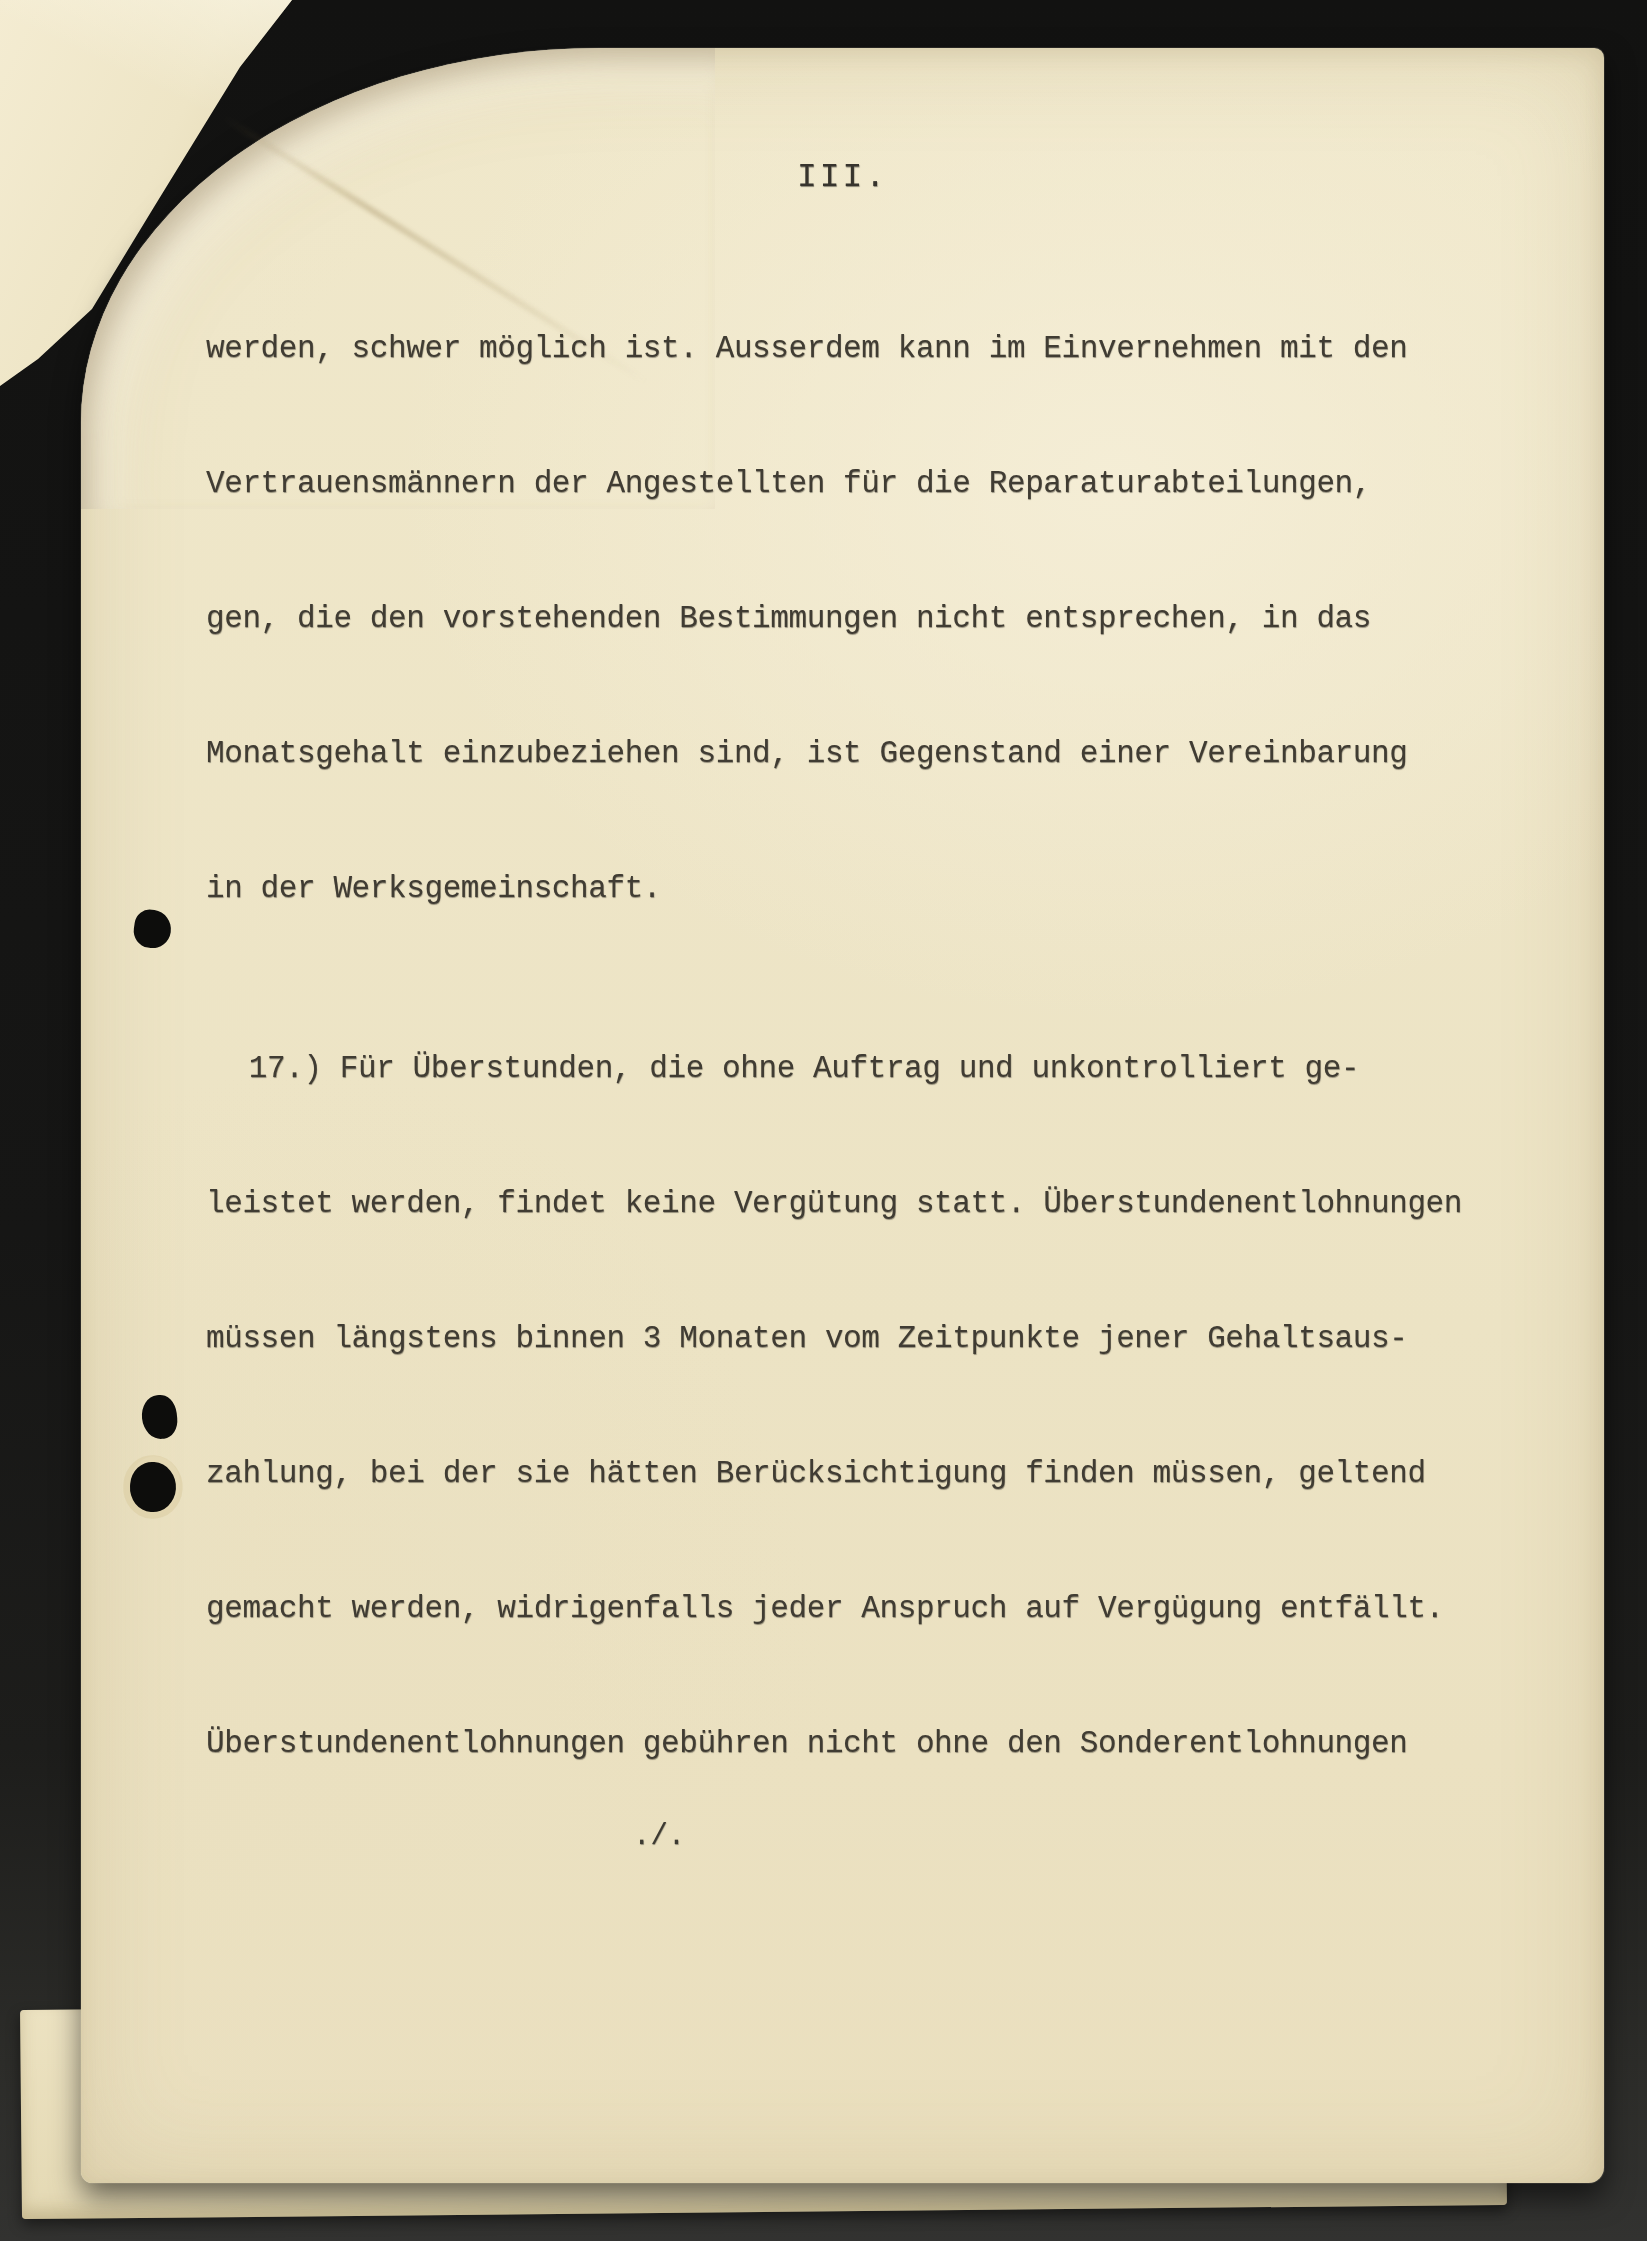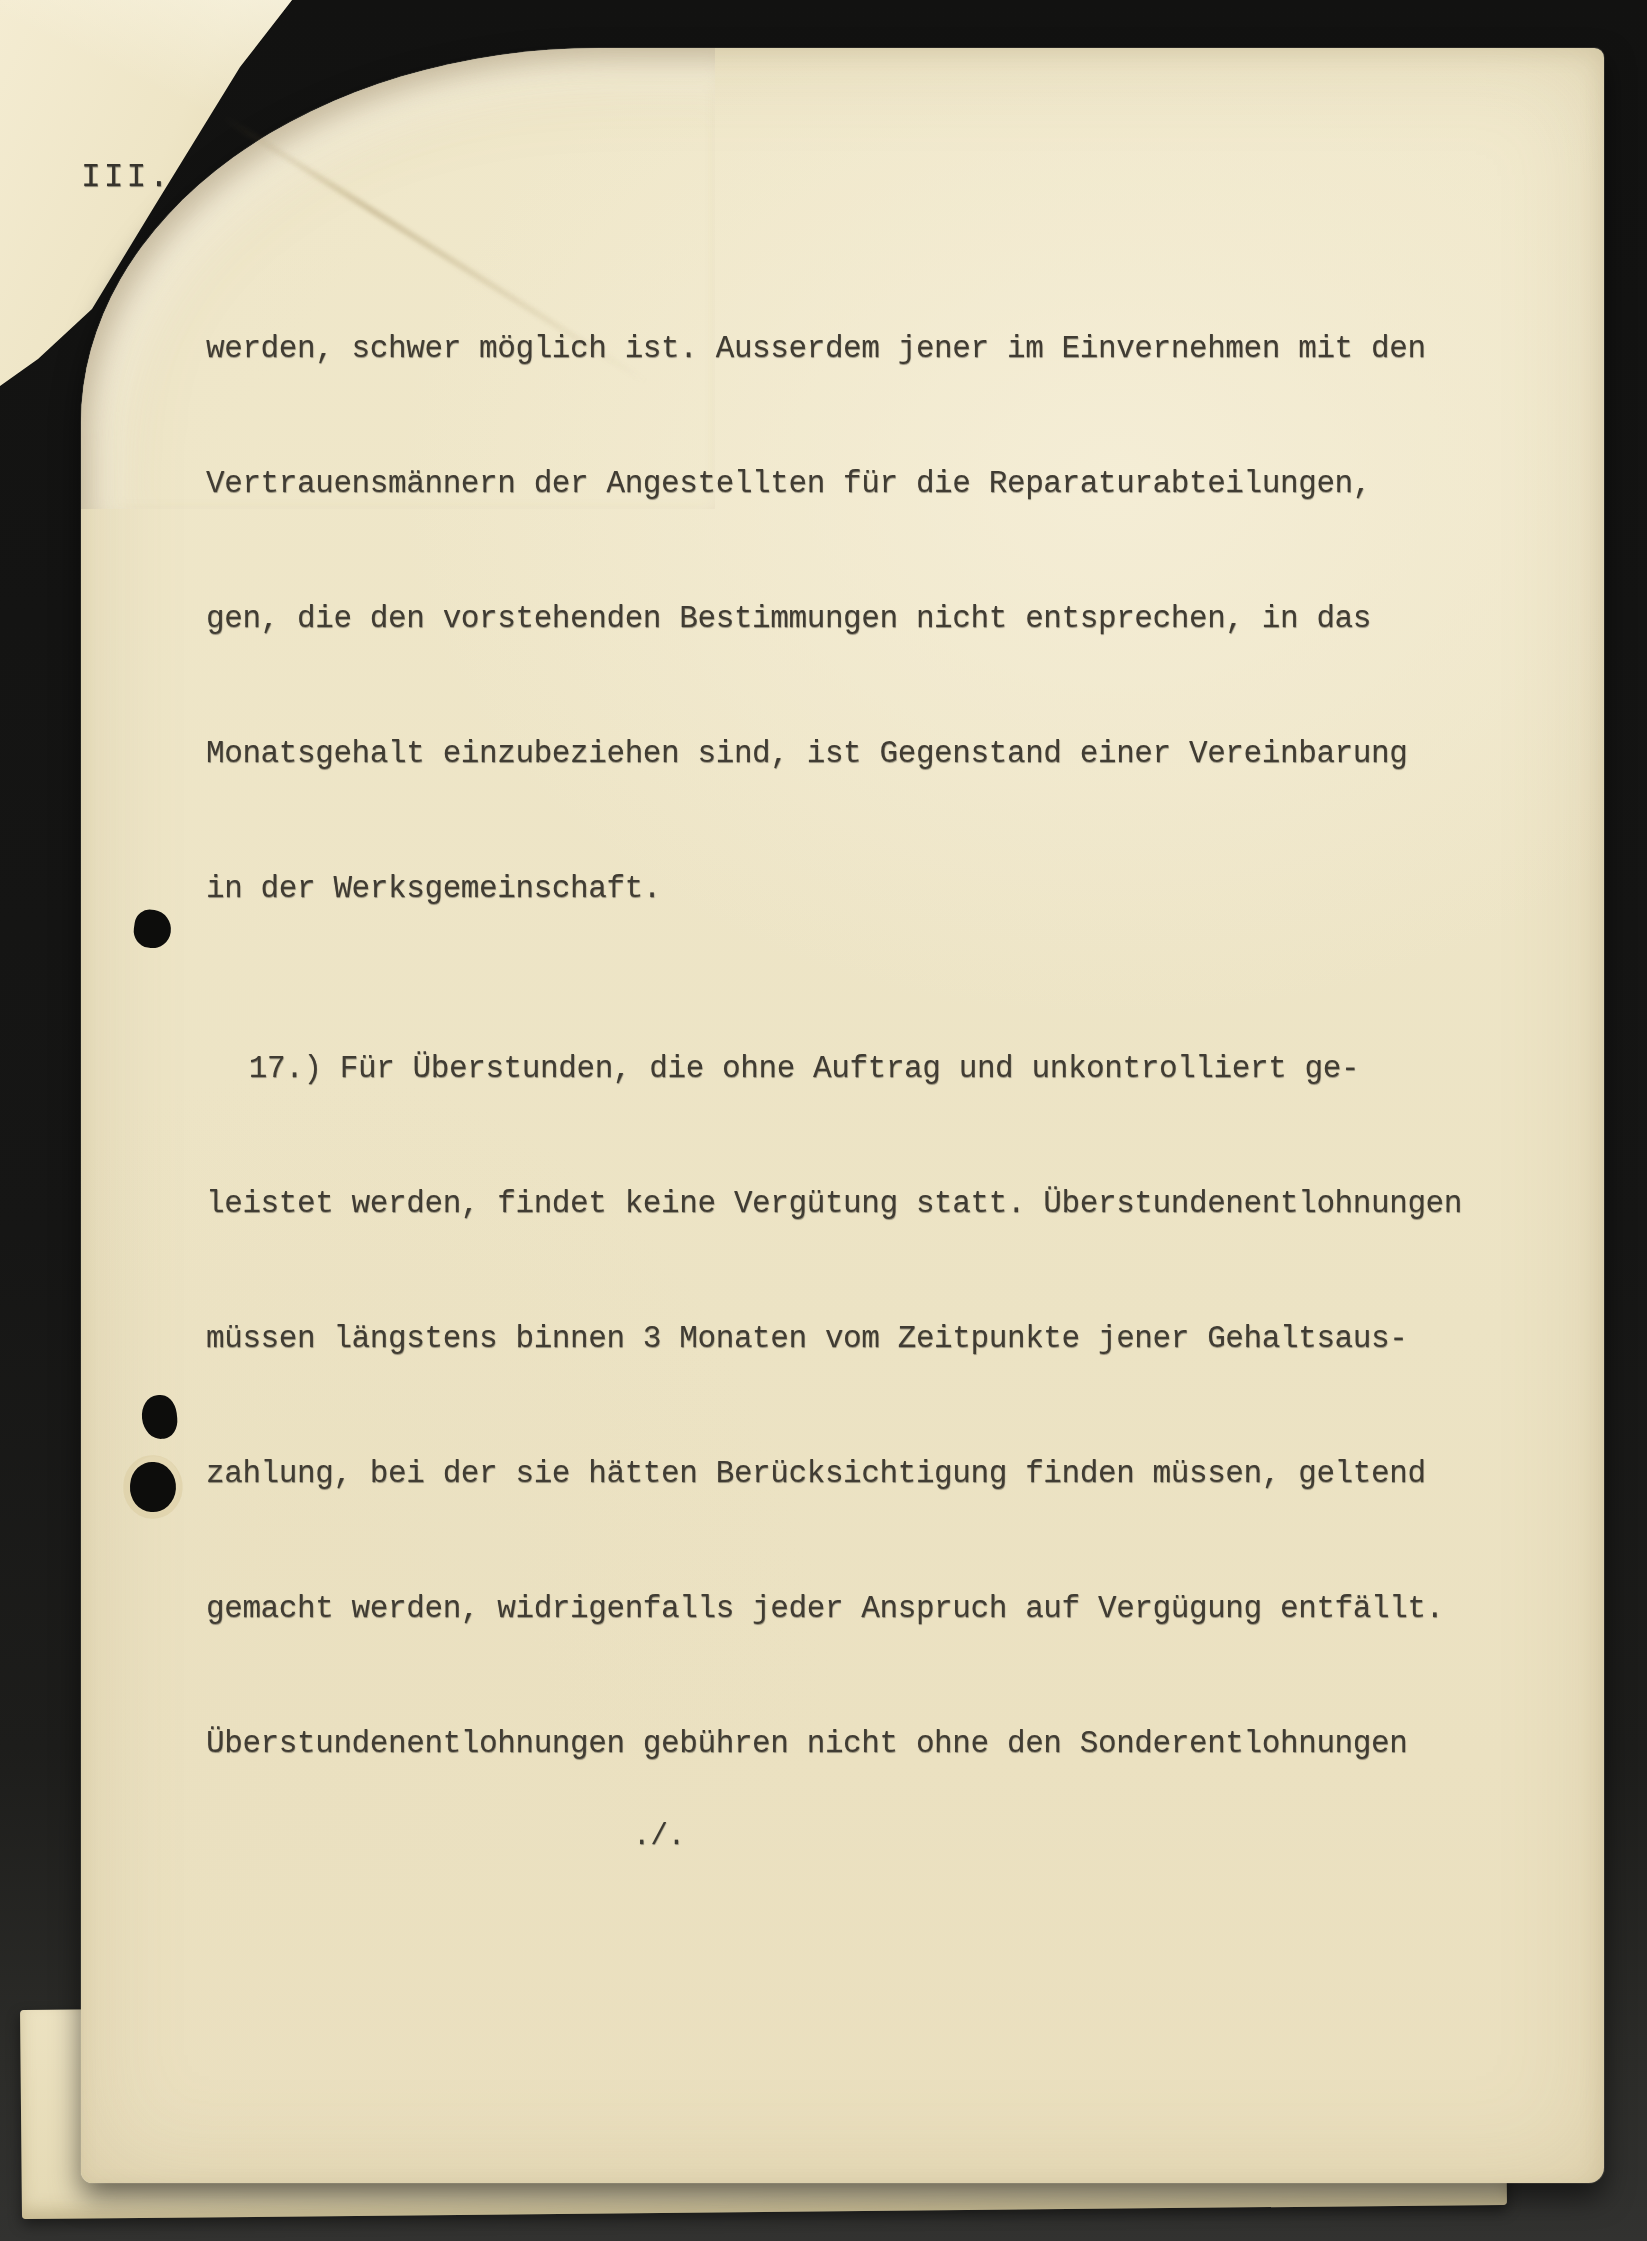--- a/index.html
+++ b/index.html
@@ -63,21 +63,21 @@
   .punch{position:absolute;z-index:3;background:#0d0d0c;}
   .punch.p1{left:134px;top:910px;width:37px;height:38px;border-radius:44% 56% 52% 48%;transform:rotate(8deg);}
   .punch.p2{left:142px;top:1395px;width:35px;height:44px;border-radius:52% 48% 46% 54%;transform:rotate(-6deg);}
   .punch.p3{
     left:130px;top:1462px;width:46px;height:50px;border-radius:48% 52% 50% 50%;transform:rotate(4deg);
     box-shadow:0 0 0 6.7px rgba(218,204,160,.55),1.9px -3.8px 0 1.9px rgba(240,231,205,.8);
   }
 
   
   .pageno{
-    position:absolute;left:0;top:111px;width:100%;text-align:left;
+    position:absolute;left:0;top:111px;width:100%;text-align:center;
     font-size:33px;letter-spacing:2.9px;color:#37342d;
     text-shadow:0.5px 0.6px 0.9px rgba(55,52,45,.55);
   }
   .textblock{
     position:absolute;left:125px;top:188px;width:1268px;
     font-size:31px;line-height:45px;letter-spacing:-0.4px;
     color:#403c33;text-shadow:0.4px 0.5px 0.8px rgba(64,60,50,.5);
     white-space:pre;
   }
   .tl{height:45px;}
@@ -97,21 +97,21 @@
 
 <div class="under-bottom"></div>
 
 <div class="page">
   <div class="curl-shade"></div>
   <div class="crease"></div>
 
   <div class="pageno">III.</div>
 
   <div class="textblock">
-    <div class="tl">werden, schwer möglich ist. Ausserdem jener im Einvernehmen mit den</div>
+    <div class="tl">werden, schwer möglich ist. Ausserdem kann im Einvernehmen mit den</div>
     <div class="tl">Vertrauensmännern der Angestellten für die Reparaturabteilungen,</div>
     <div class="tl">gen, die den vorstehenden Bestimmungen nicht entsprechen, in das</div>
     <div class="tl">Monatsgehalt einzubeziehen sind, ist Gegenstand einer Vereinbarung</div>
     <div class="tl">in der Werksgemeinschaft.</div>
 
     <div class="tl ind2">17.) Für Überstunden, die ohne Auftrag und unkontrolliert ge-</div>
     <div class="tl">leistet werden, findet keine Vergütung statt. Überstundenentlohnungen</div>
     <div class="tl">müssen längstens binnen 3 Monaten vom Zeitpunkte jener Gehaltsaus-</div>
     <div class="tl">zahlung, bei der sie hätten Berücksichtigung finden müssen, geltend</div>
     <div class="tl">gemacht werden, widrigenfalls jeder Anspruch auf Vergügung entfällt.</div>

